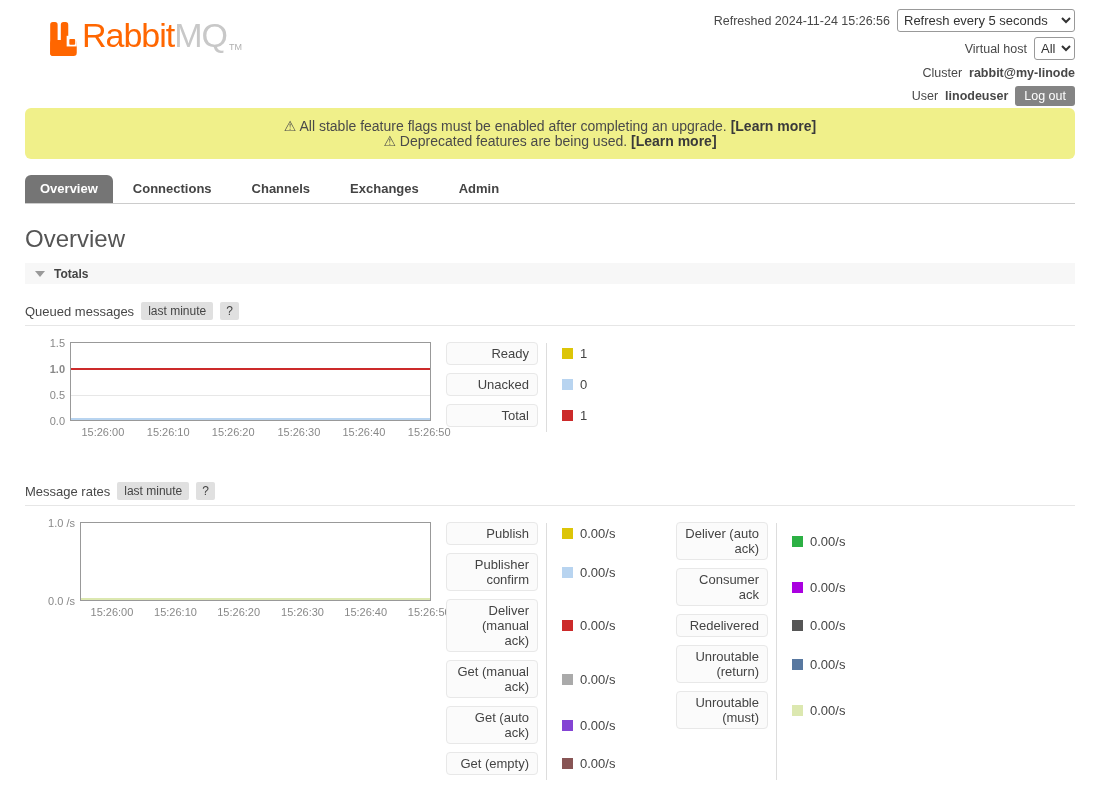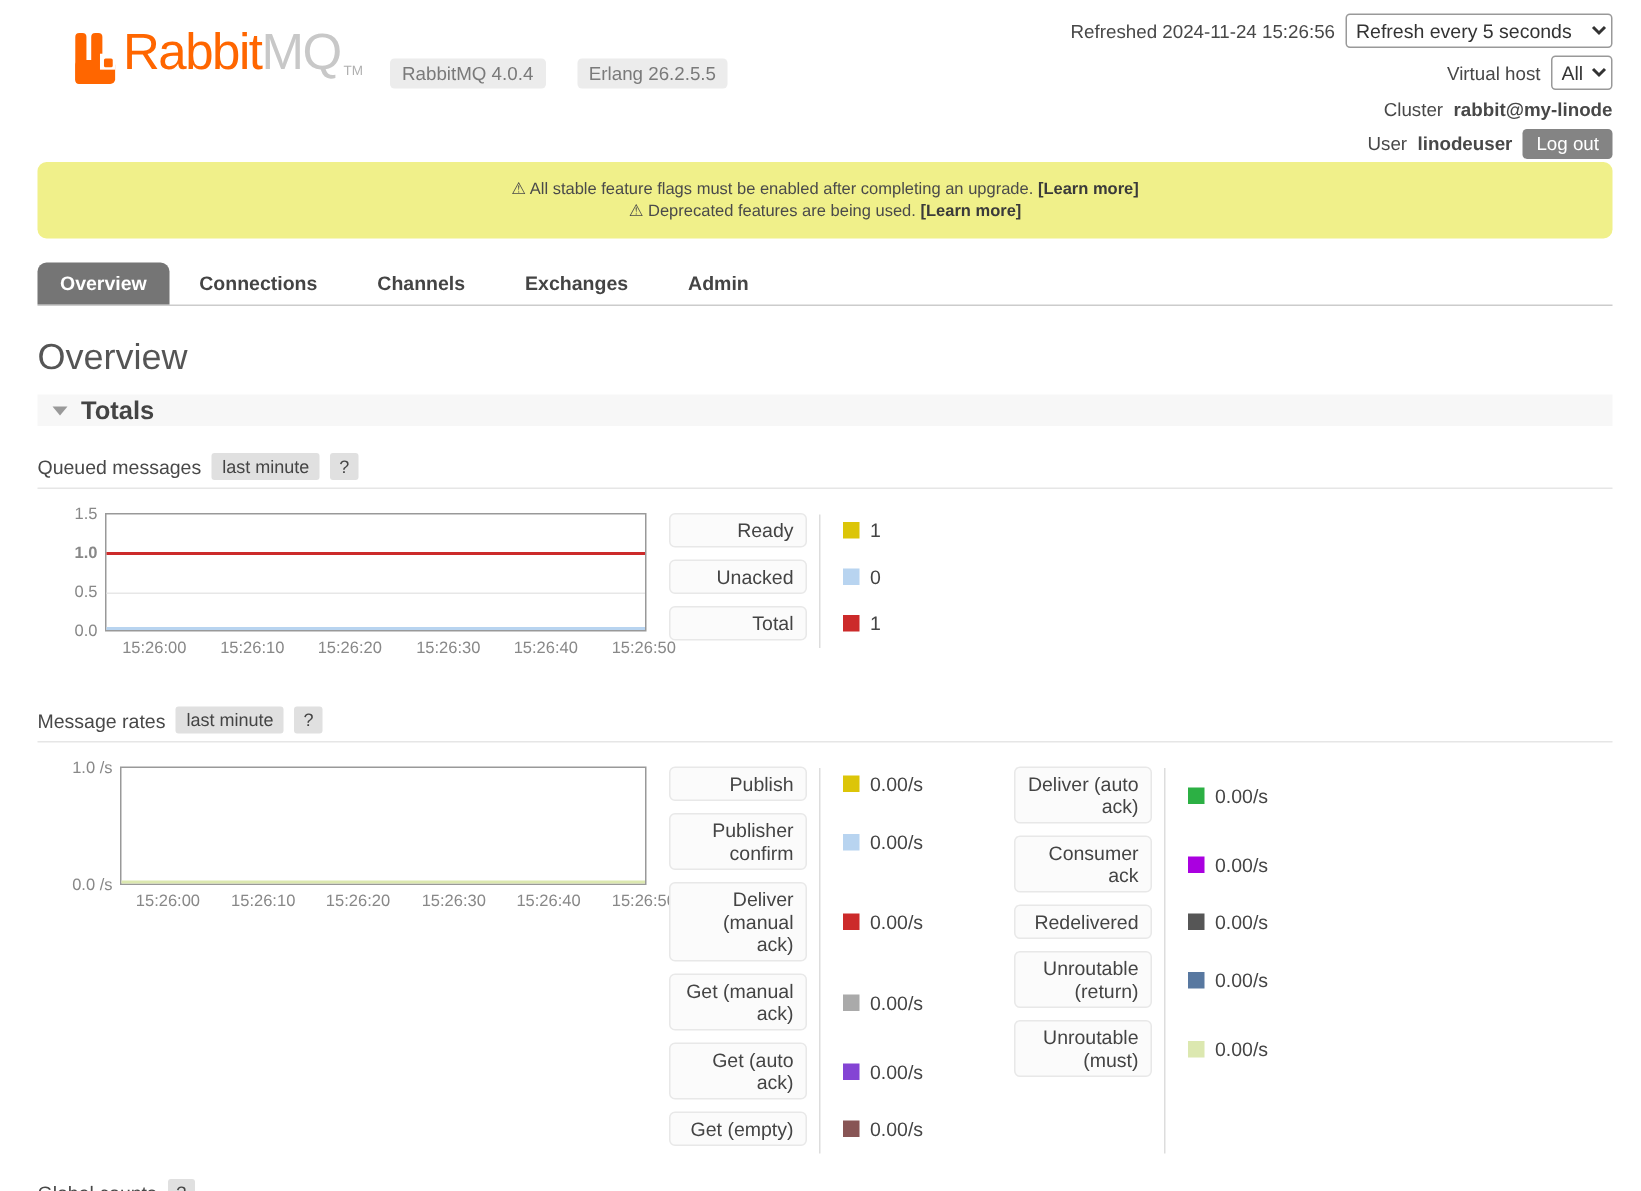--- a/index.html
+++ b/index.html
@@ -23,32 +23,32 @@
   .vbadge { background:#ececec; color:#7a7a7a; border-radius:3px; padding:3px 8px; font-size:12.5px; white-space:nowrap; }
   .header-right { position:absolute; right:19px; top:9px; display:flex; flex-direction:column; align-items:flex-end; gap:5px; font-size:12.5px; }
   .hr-row { display:flex; align-items:center; gap:7px; height:23px; }
   select { font-family:"Liberation Sans",sans-serif; font-size:13px; color:#333;
            border:1px solid #999; border-radius:3px; background:#fff; height:23px; padding:0 2px; }
   .logout-btn { background:#848484; color:#fff; border:none; border-radius:3px;
                 padding:3px 9px; font-size:12.5px; font-family:"Liberation Sans",sans-serif; cursor:pointer; }
 
   
   .banner { margin:0 19px 0 25px; background:#f0f08a; border-radius:6px;
-            text-align:center; padding:11px 0 10px; font-size:11px; line-height:15px; color:#4a4a4a; }
+            text-align:center; padding:11px 0 10px; font-size:14px; line-height:15px; color:#4a4a4a; }
   .banner a { color:#3a3a3a; text-decoration:none; font-weight:bold; }
 
   
   .tabs { margin:16px 19px 0 25px; border-bottom:1px solid #ccc; display:flex; }
   .tab { line-height:28px; height:28px; padding:0 20px; font-weight:bold; color:#444; cursor:pointer; white-space:nowrap; }
   .tab.active { background:#757575; color:#fff; border-radius:6px 6px 0 0; padding:0 15px; }
 
   
   h1 { margin:21px 0 10px 25px; font-size:24px; font-weight:normal; color:#555; }
   .section-bar { margin:0 19px 0 25px; background:#f7f7f7; height:21px; display:flex;
-                 align-items:center; gap:9px; padding-left:10px; font-weight:bold; font-size:17px; color:#444; cursor:pointer; }
+                 align-items:center; gap:9px; padding-left:10px; font-weight:bold; font-size:12px; color:#444; cursor:pointer; }
   .caret-down { width:0; height:0; border-left:5px solid transparent; border-right:5px solid transparent; border-top:6px solid #999; }
   .section-head { margin:18px 19px 0 25px; padding-bottom:5px; border-bottom:1px solid #e6e6e6;
                   display:flex; align-items:center; gap:7px; font-size:13px; color:#484848; }
   .pill { background:#e0e0e0; color:#444; border-radius:2px; padding:2px 7px; font-size:12px; cursor:pointer; }
   .help { background:#e0e0e0; color:#444; border-radius:2px; padding:2px 6px; font-size:12px; cursor:pointer; }
 
   
   .chart-row { display:flex; align-items:flex-start; margin:16px 19px 0 25px; }
   .chart-wrap { position:relative; width:406px; height:102px; flex:none; }
   .plot { position:absolute; top:0; border:1px solid #999; background:#fff; }
@@ -82,24 +82,20 @@
       <rect x="0" y="0" width="7" height="32" rx="2.5" fill="#ff6600"></rect>
       <rect x="10" y="0" width="7" height="21" rx="2.5" fill="#ff6600"></rect>
       <rect x="0" y="17" width="25" height="15" rx="3" fill="#ff6600"></rect>
       <rect x="15.5" y="13" width="9.5" height="10" fill="#ffffff"></rect>
       <rect x="18" y="16" width="5.5" height="5.5" rx="1" fill="#ff6600"></rect>
     </svg>
     <div class="brand"><span class="rabbit">Rabbit</span><span class="mq">MQ</span></div>
     <div class="tm">TM</div>
   </div>
 
-  <div class="version-badges">
-    <span class="vbadge">RabbitMQ 4.0.4</span>
-    <span class="vbadge">Erlang 26.2.5.5</span>
-  </div>
 
   <div class="header-right">
     <div class="hr-row">
       <span>Refreshed 2024-11-24 15:26:56</span>
       <select style="width:178px;">
         <option>Refresh every 5 seconds</option>
       </select>
     </div>
     <div class="hr-row">
       <span>Virtual host</span>
@@ -192,21 +188,21 @@
     <div class="lrow">
       <div class="lbox">Total</div>
       <div class="lval">
           <span class="swatch" style="background: rgb(204, 42, 42);"></span>
           <span>1</span>
         </div>
     </div>
   </div>
 </div>
 
-<div class="section-head" style="margin-top:27px;">
+<div class="section-head" style="margin-top:38px;">
   <span>Message rates</span>
   <span class="pill">last minute</span>
   <span class="help">?</span>
 </div>
 
 <div class="chart-row">
   <div class="chart-wrap">
     <span class="ylab" style="left:0; top:-5px;">1.0 /s</span>
     <span class="ylab" style="left:0; top:73px;">0.0 /s</span>
     <div class="plot plot2">

